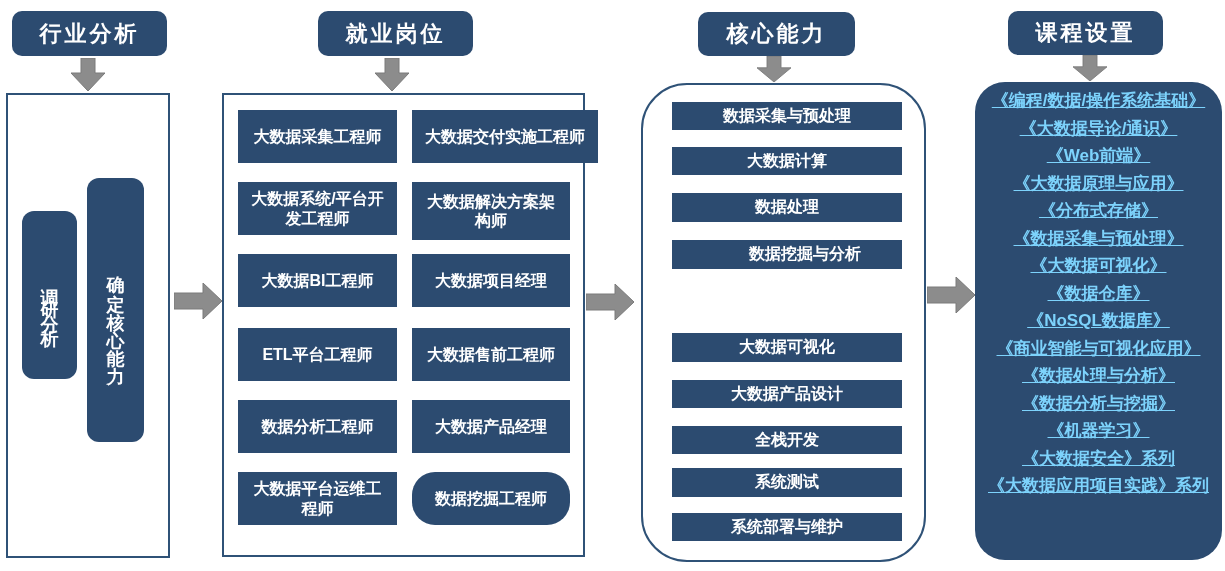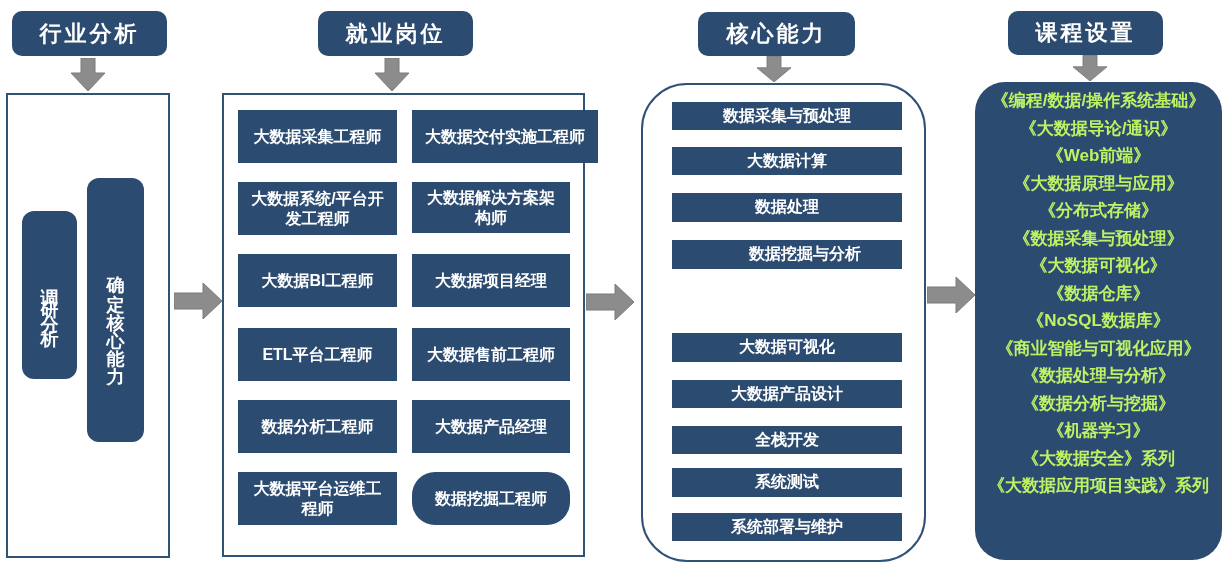--- a/index.html
+++ b/index.html
@@ -37,21 +37,21 @@
     position:absolute;background:var(--navy);color:#fff;font-weight:bold;font-size:16px;
     display:flex;align-items:center;justify-content:center;text-align:center;
     box-sizing:border-box;
   }
   .courses{
     position:absolute;left:975px;top:82px;width:247px;height:478px;background:var(--navy);
     border-radius:30px;box-sizing:border-box;padding:5px 6px 0 6px;color:#fff;
     overflow:hidden;
   }
   .course-line{
-    font-size:17px;font-weight:bold;line-height:27.5px;text-align:center;color:#bef264;
+    font-size:17px;font-weight:bold;line-height:27.5px;text-align:center;color:#7dd3fc;text-decoration:underline;
   }
   .arrow{position:absolute;}
   .arrow svg{display:block;width:100%;height:100%;}
 </style>
 </head>
 <body>
 
 <div class="canvas">
 
   <div class="hdr" style="left:12px;top:11px;width:155px;height:45px;">行业分析</div>
@@ -101,21 +101,21 @@
   <div class="vpill tall" style="left:87px;top:178px;width:57px;height:264px;">确定核心能力</div>
 
   <div class="panel" style="left:222px;top:93px;width:363px;height:464px;"></div>
   <div class="job" style="left:238px;top:110px;width:159px;height:53px;">大数据采集工程师</div>
   <div class="job" style="left:238px;top:182px;width:159px;height:53px;">大数据系统/平台开发工程师</div>
   <div class="job" style="left:238px;top:254px;width:159px;height:53px;">大数据BI工程师</div>
   <div class="job" style="left:238px;top:328px;width:159px;height:53px;">ETL平台工程师</div>
   <div class="job" style="left:238px;top:400px;width:159px;height:53px;">数据分析工程师</div>
   <div class="job" style="left:238px;top:472px;width:159px;height:53px;">大数据平台运维工程师</div>
   <div class="job" style="left:412px;top:110px;width:186px;height:53px;">大数据交付实施工程师</div>
-  <div class="job" style="left:412px;top:182px;width:158px;height:51px;">大数据解决方案架构师</div>
+  <div class="job" style="left:412px;top:182px;width:158px;height:58px;">大数据解决方案架构师</div>
   <div class="job" style="left:412px;top:254px;width:158px;height:53px;">大数据项目经理</div>
   <div class="job" style="left:412px;top:328px;width:158px;height:53px;">大数据售前工程师</div>
   <div class="job" style="left:412px;top:400px;width:158px;height:53px;">大数据产品经理</div>
   <div class="job" style="left:412px;top:472px;width:158px;height:53px;border-radius:23px;">数据挖掘工程师</div>
 
   <div class="panel" style="left:641px;top:83px;width:285px;height:479px;border-radius:46px;"></div>
   <div class="bar" style="left:672px;top:102px;width:230px;height:28px;">数据采集与预处理</div>
   <div class="bar" style="left:672px;top:147px;width:230px;height:28px;">大数据计算</div>
   <div class="bar" style="left:672px;top:193px;width:230px;height:29px;">数据处理</div>
   <div class="bar" style="left:672px;top:240px;width:230px;height:29px;padding-left:36px;">数据挖掘与分析</div>

